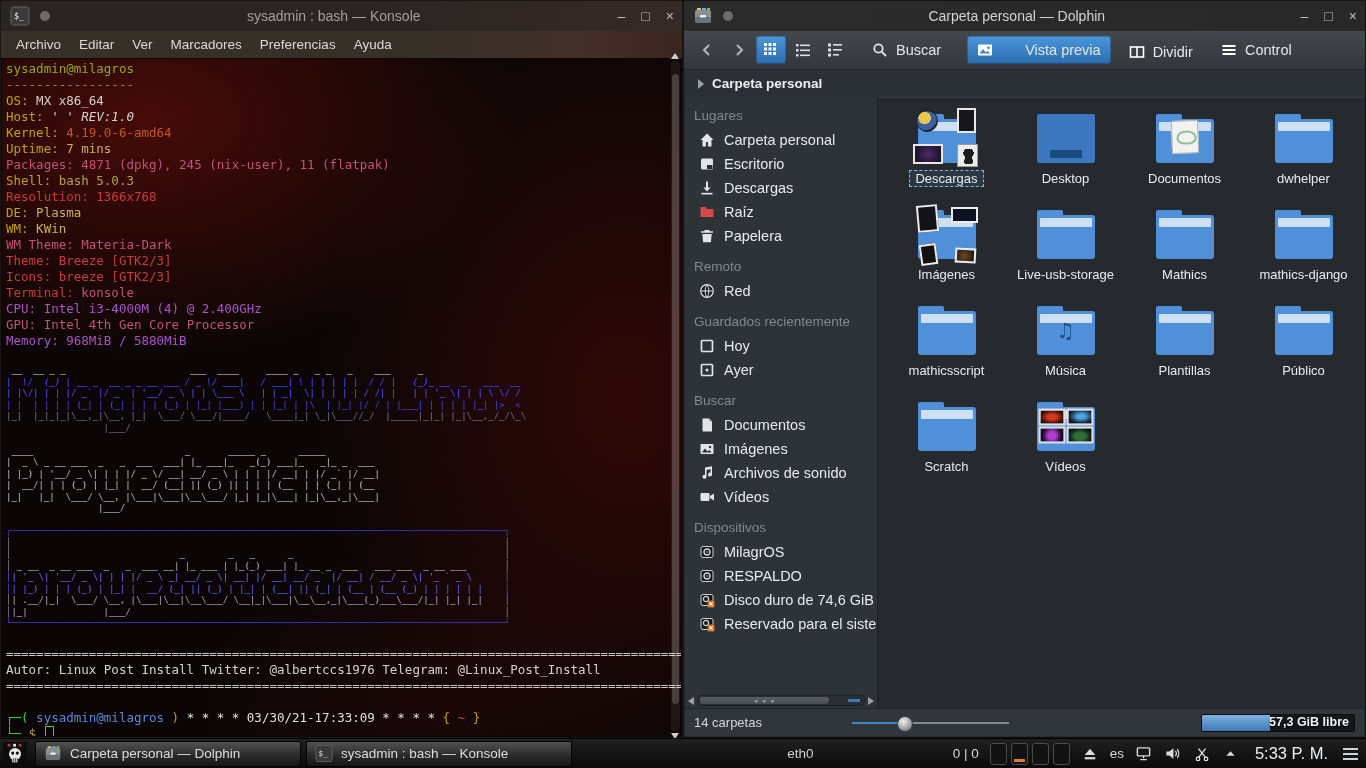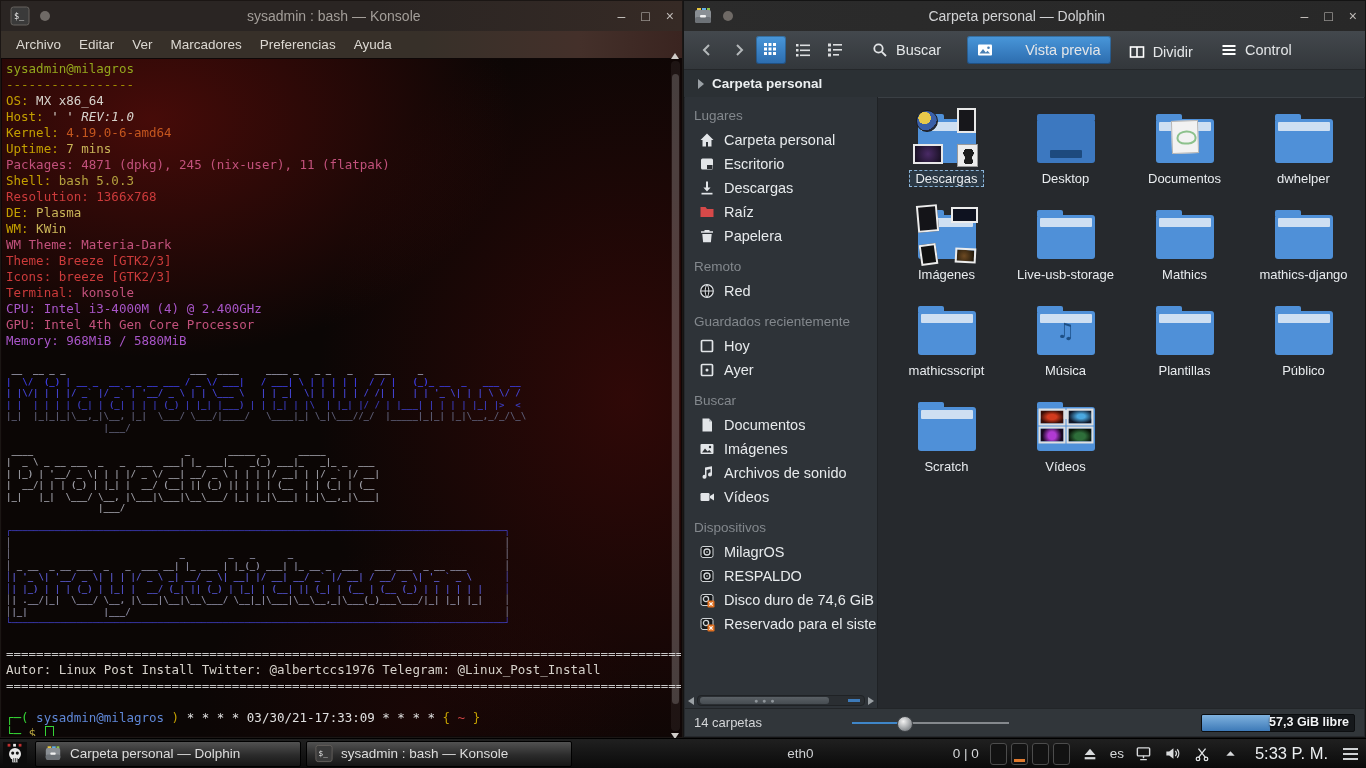--- a/index.html
+++ b/index.html
@@ -161,21 +161,21 @@
         <div class="tline"><span style="color: rgb(196, 160, 0);">WM: </span><span style="color: rgb(201, 180, 88);">KWin</span></div>
         <div class="tline"><span style="color: rgb(194, 81, 124);">WM Theme: </span><span style="color: rgb(194, 81, 124); text-align: right;">Materia-Dark</span></div>
         <div class="tline"><span style="color: rgb(204, 59, 59);">Theme: </span><span style="color: rgb(204, 59, 59);">Breeze [GTK2/3]</span></div>
         <div class="tline"><span style="color: rgb(204, 59, 59);">Icons: </span><span style="color: rgb(204, 59, 59);">breeze [GTK2/3]</span></div>
         <div class="tline"><span style="color: rgb(204, 59, 59);">Terminal: </span><span style="color: rgb(194, 81, 124);">konsole</span></div>
         <div class="tline"><span style="color: rgb(168, 85, 200);">CPU: </span><span style="color: rgb(168, 85, 200);">Intel i3-4000M (4) @ 2.400GHz</span></div>
         <div class="tline"><span style="color: rgb(194, 81, 124);">GPU: </span><span style="color: rgb(194, 81, 124);">Intel 4th Gen Core Processor</span></div>
         <div class="tline"><span style="color: rgb(168, 85, 200);">Memory: </span><span style="color: rgb(168, 85, 200);">968MiB / 5880MiB</span></div>
         <div class="tline">&nbsp;</div>
         <div class="tline art" style="color: rgb(154, 154, 174);"> __  __ _ _                       ___  ____     ____ _   _ _   _    ___     _</div>
-        <div class="tline art" style="color: rgb(61, 61, 224);">|  \/  (_) | __ _  __ _ _ __ ___ / _ \/ ___|   / ___| \ | | | | |  / / |   (_)_ __  _   ___  __</div>
+        <div class="tline art" style="color: rgb(61, 61, 224); font-style: italic;">|  \/  (_) | __ _  __ _ _ __ ___ / _ \/ ___|   / ___| \ | | | | |  / / |   (_)_ __  _   ___  __</div>
         <div class="tline art" style="color: rgb(69, 69, 213);">| |\/| | | |/ _` |/ _` | '__/ _ \ | | \___ \   | | _|  \| | | | | / /| |   | | '_ \| | | \ \/ /</div>
         <div class="tline art" style="color: rgb(58, 58, 184);">| |  | | | | (_| | (_| | | | (_) | |_| |___) | | |_| | |\  | |_| |/ / | |___| | | | | |_| |&gt;  &lt;</div>
         <div class="tline art" style="color: rgb(92, 92, 116);">|_|  |_|_|_|\__,_|\__, |_|  \___/ \___/|____/   \____|_| \_|\___//_/  |_____|_|_| |_|\__,_/_/\_\</div>
         <div class="tline art" style="color: rgb(92, 92, 116);">                  |___/</div>
         <div class="tline art">&nbsp;</div>
         <div class="tline art" style="color: rgb(156, 156, 164);"> ____                            _       _____ _      _____</div>
         <div class="tline art" style="color: rgb(156, 156, 164);">|  _ \ _ __ ___  _   _  ___  ___| |_ ___|_   _(_) ___|_   _|_ _  ___</div>
         <div class="tline art" style="color: rgb(156, 156, 164);">| |_) | '__/ _ \| | | |/ _ \/ __| __/ _ \ | | | |/ __| | |/ _` |/ __|</div>
         <div class="tline art" style="color: rgb(156, 156, 164);">|  __/| | | (_) | |_| |  __/ (__| || (_) || | | | (__  | | (_| | (__</div>
         <div class="tline art" style="color: rgb(156, 156, 164);">|_|   |_|  \___/ \__, |\___|\___|\__\___/ |_| |_|\___| |_|\__,_|\___|</div>

